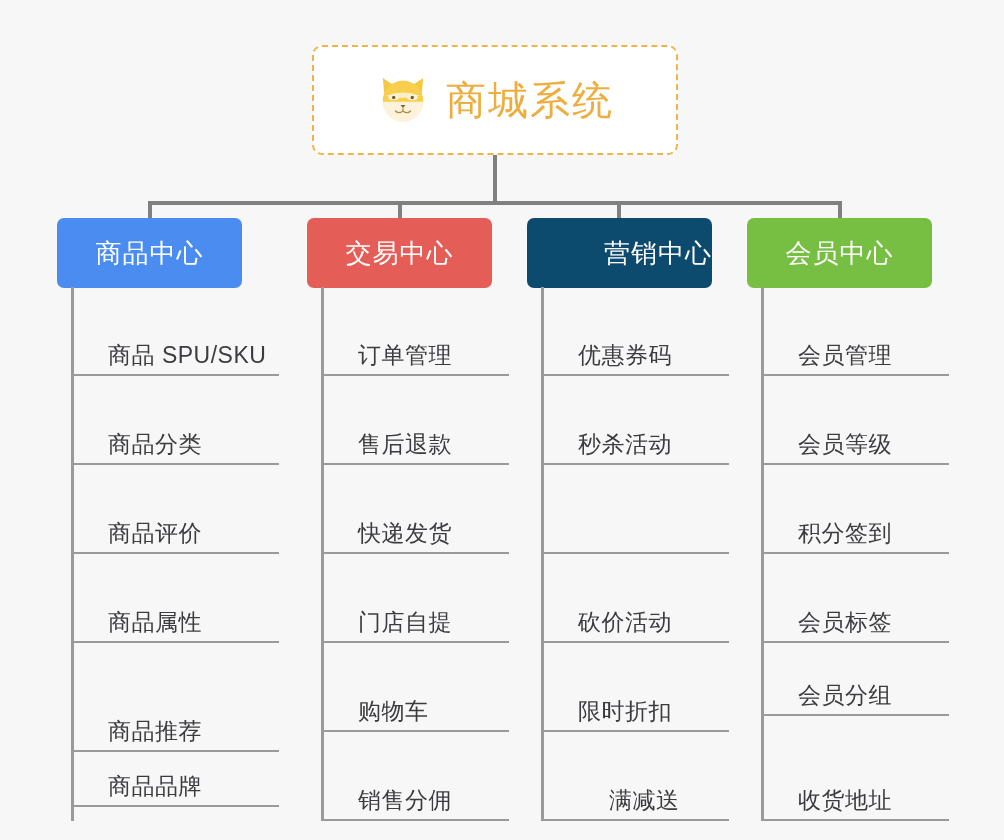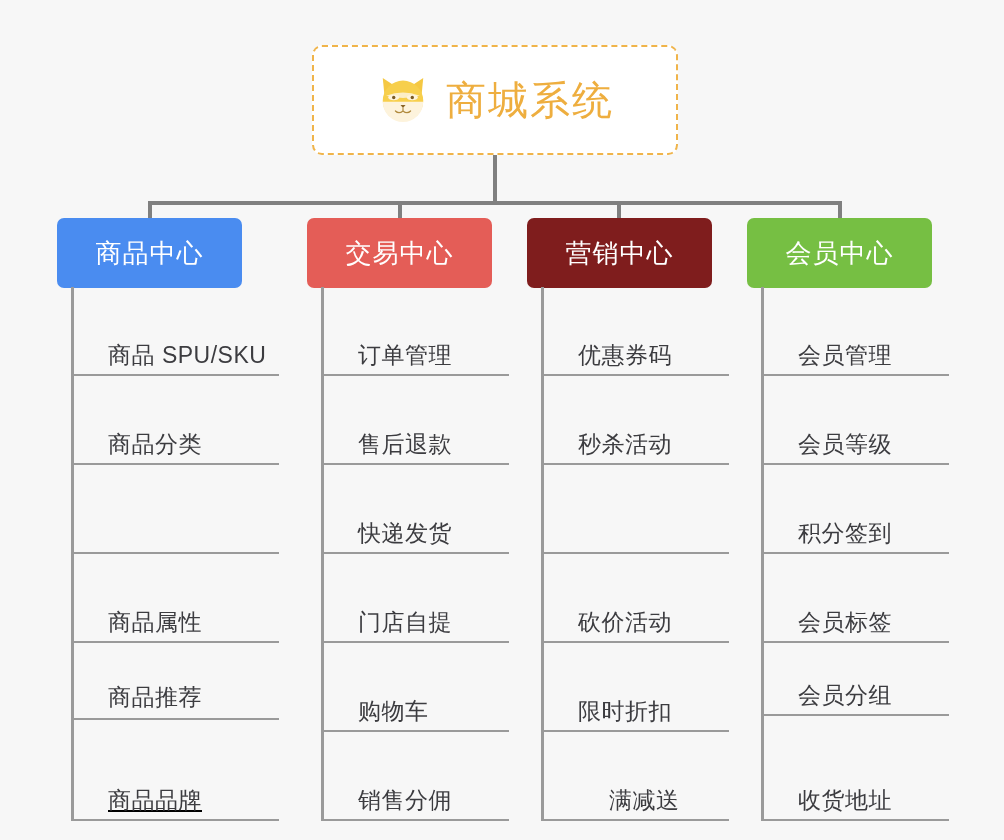--- a/index.html
+++ b/index.html
@@ -152,49 +152,50 @@
   <div class="conn conn-v" style="left: 398px; top: 189px; height: 18px; background: rgb(128, 128, 128);"></div>
   <div class="conn conn-v" style="left: 617px; top: 189px; height: 18px; background: rgb(128, 128, 128);"></div>
   <div class="conn conn-v" style="left: 838px; top: 189px; height: 18px; background: rgb(128, 128, 128);"></div>
 
   <div class="cat-box" id="cat-0" style="left: 57px; top: 206px; width: 185px; background: rgb(74, 140, 240);">
     <span>商品中心</span>
   </div>
   <div class="cat-box" id="cat-1" style="left: 307px; top: 206px; width: 185px; background: rgb(228, 93, 87);">
     <span>交易中心</span>
   </div>
-  <div class="cat-box" id="cat-2" style="left: 527px; top: 206px; width: 185px; background: #7f1d1d;">
+  <div class="cat-box" id="cat-2" style="left: 527px; top: 206px; width: 185px; background: #0c4a6e; justify-content: flex-end;">
     <span>营销中心</span>
   </div>
   <div class="cat-box" id="cat-3" style="left: 747px; top: 206px; width: 185px; background: rgb(118, 191, 67);">
     <span>会员中心</span>
   </div>
 
   <div class="branch" id="branch-0" style="left:71px;">
       <div class="spine" style="height: 534px; background: rgb(154, 154, 154);"></div>
       <div class="leaf" style="top: 0px; width: 205px;">
         <div class="leaf-label">商品 SPU/SKU</div>
         <div class="leaf-underline" style="width: 205px; background: rgb(154, 154, 154);"></div>
       </div>
       <div class="leaf" style="top: 89px; width: 205px;">
         <div class="leaf-label">商品分类</div>
         <div class="leaf-underline" style="width: 205px; background: rgb(154, 154, 154);"></div>
       </div>
       <div class="leaf" style="top: 178px; width: 205px;">
+        <div class="leaf-label">商品评价</div>
         <div class="leaf-underline" style="width: 205px; background: rgb(154, 154, 154);"></div>
       </div>
       <div class="leaf" style="top: 267px; width: 205px;">
         <div class="leaf-label">商品属性</div>
         <div class="leaf-underline" style="width: 205px; background: rgb(154, 154, 154);"></div>
       </div>
-      <div class="leaf" style="top: 344px; width: 205px; font-family: Liberation Mono, monospace;">
+      <div class="leaf" style="top: 376px; width: 205px;">
         <div class="leaf-label">商品推荐</div>
         <div class="leaf-underline" style="width: 205px; background: rgb(154, 154, 154);"></div>
       </div>
-      <div class="leaf" style="top: 445px; width: 205px; text-decoration: underline;">
+      <div class="leaf" style="top: 431px; width: 205px;">
         <div class="leaf-label">商品品牌</div>
         <div class="leaf-underline" style="width: 205px; background: rgb(154, 154, 154);"></div>
       </div>
     </div>
   <div class="branch" id="branch-1" style="left:321px;">
       <div class="spine" style="height: 534px; background: rgb(154, 154, 154);"></div>
       <div class="leaf" style="top: 0px; width: 185px;">
         <div class="leaf-label">订单管理</div>
         <div class="leaf-underline" style="width: 185px; background: rgb(154, 154, 154);"></div>
       </div>

